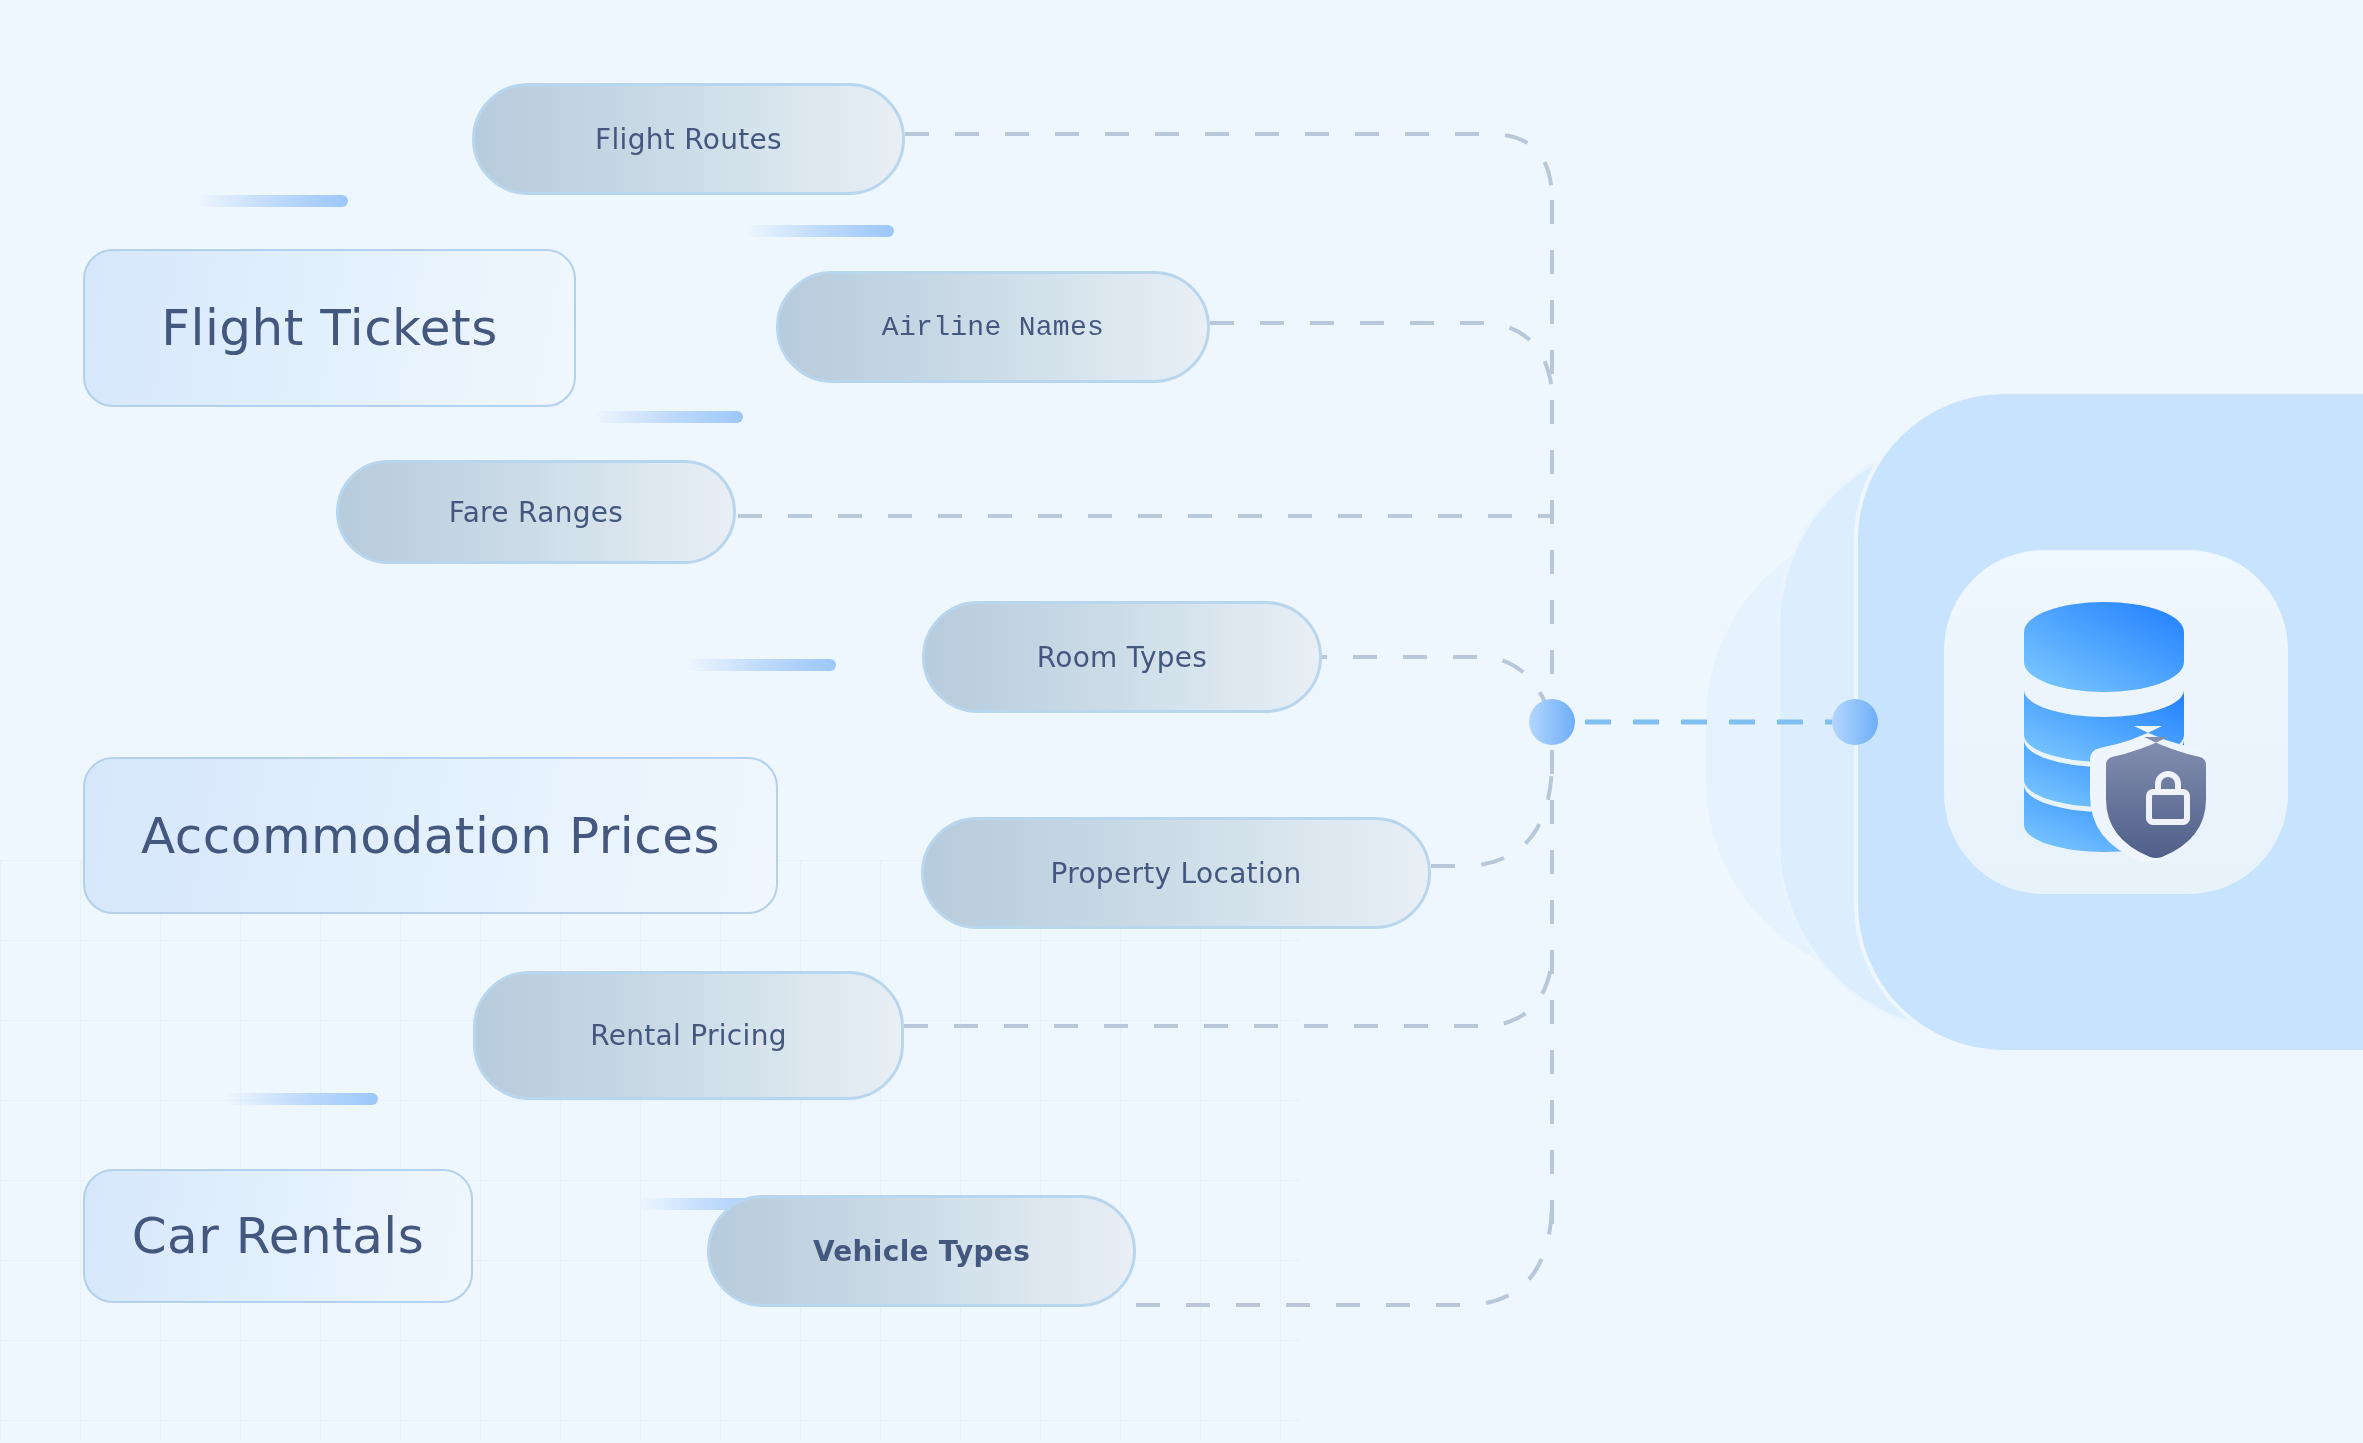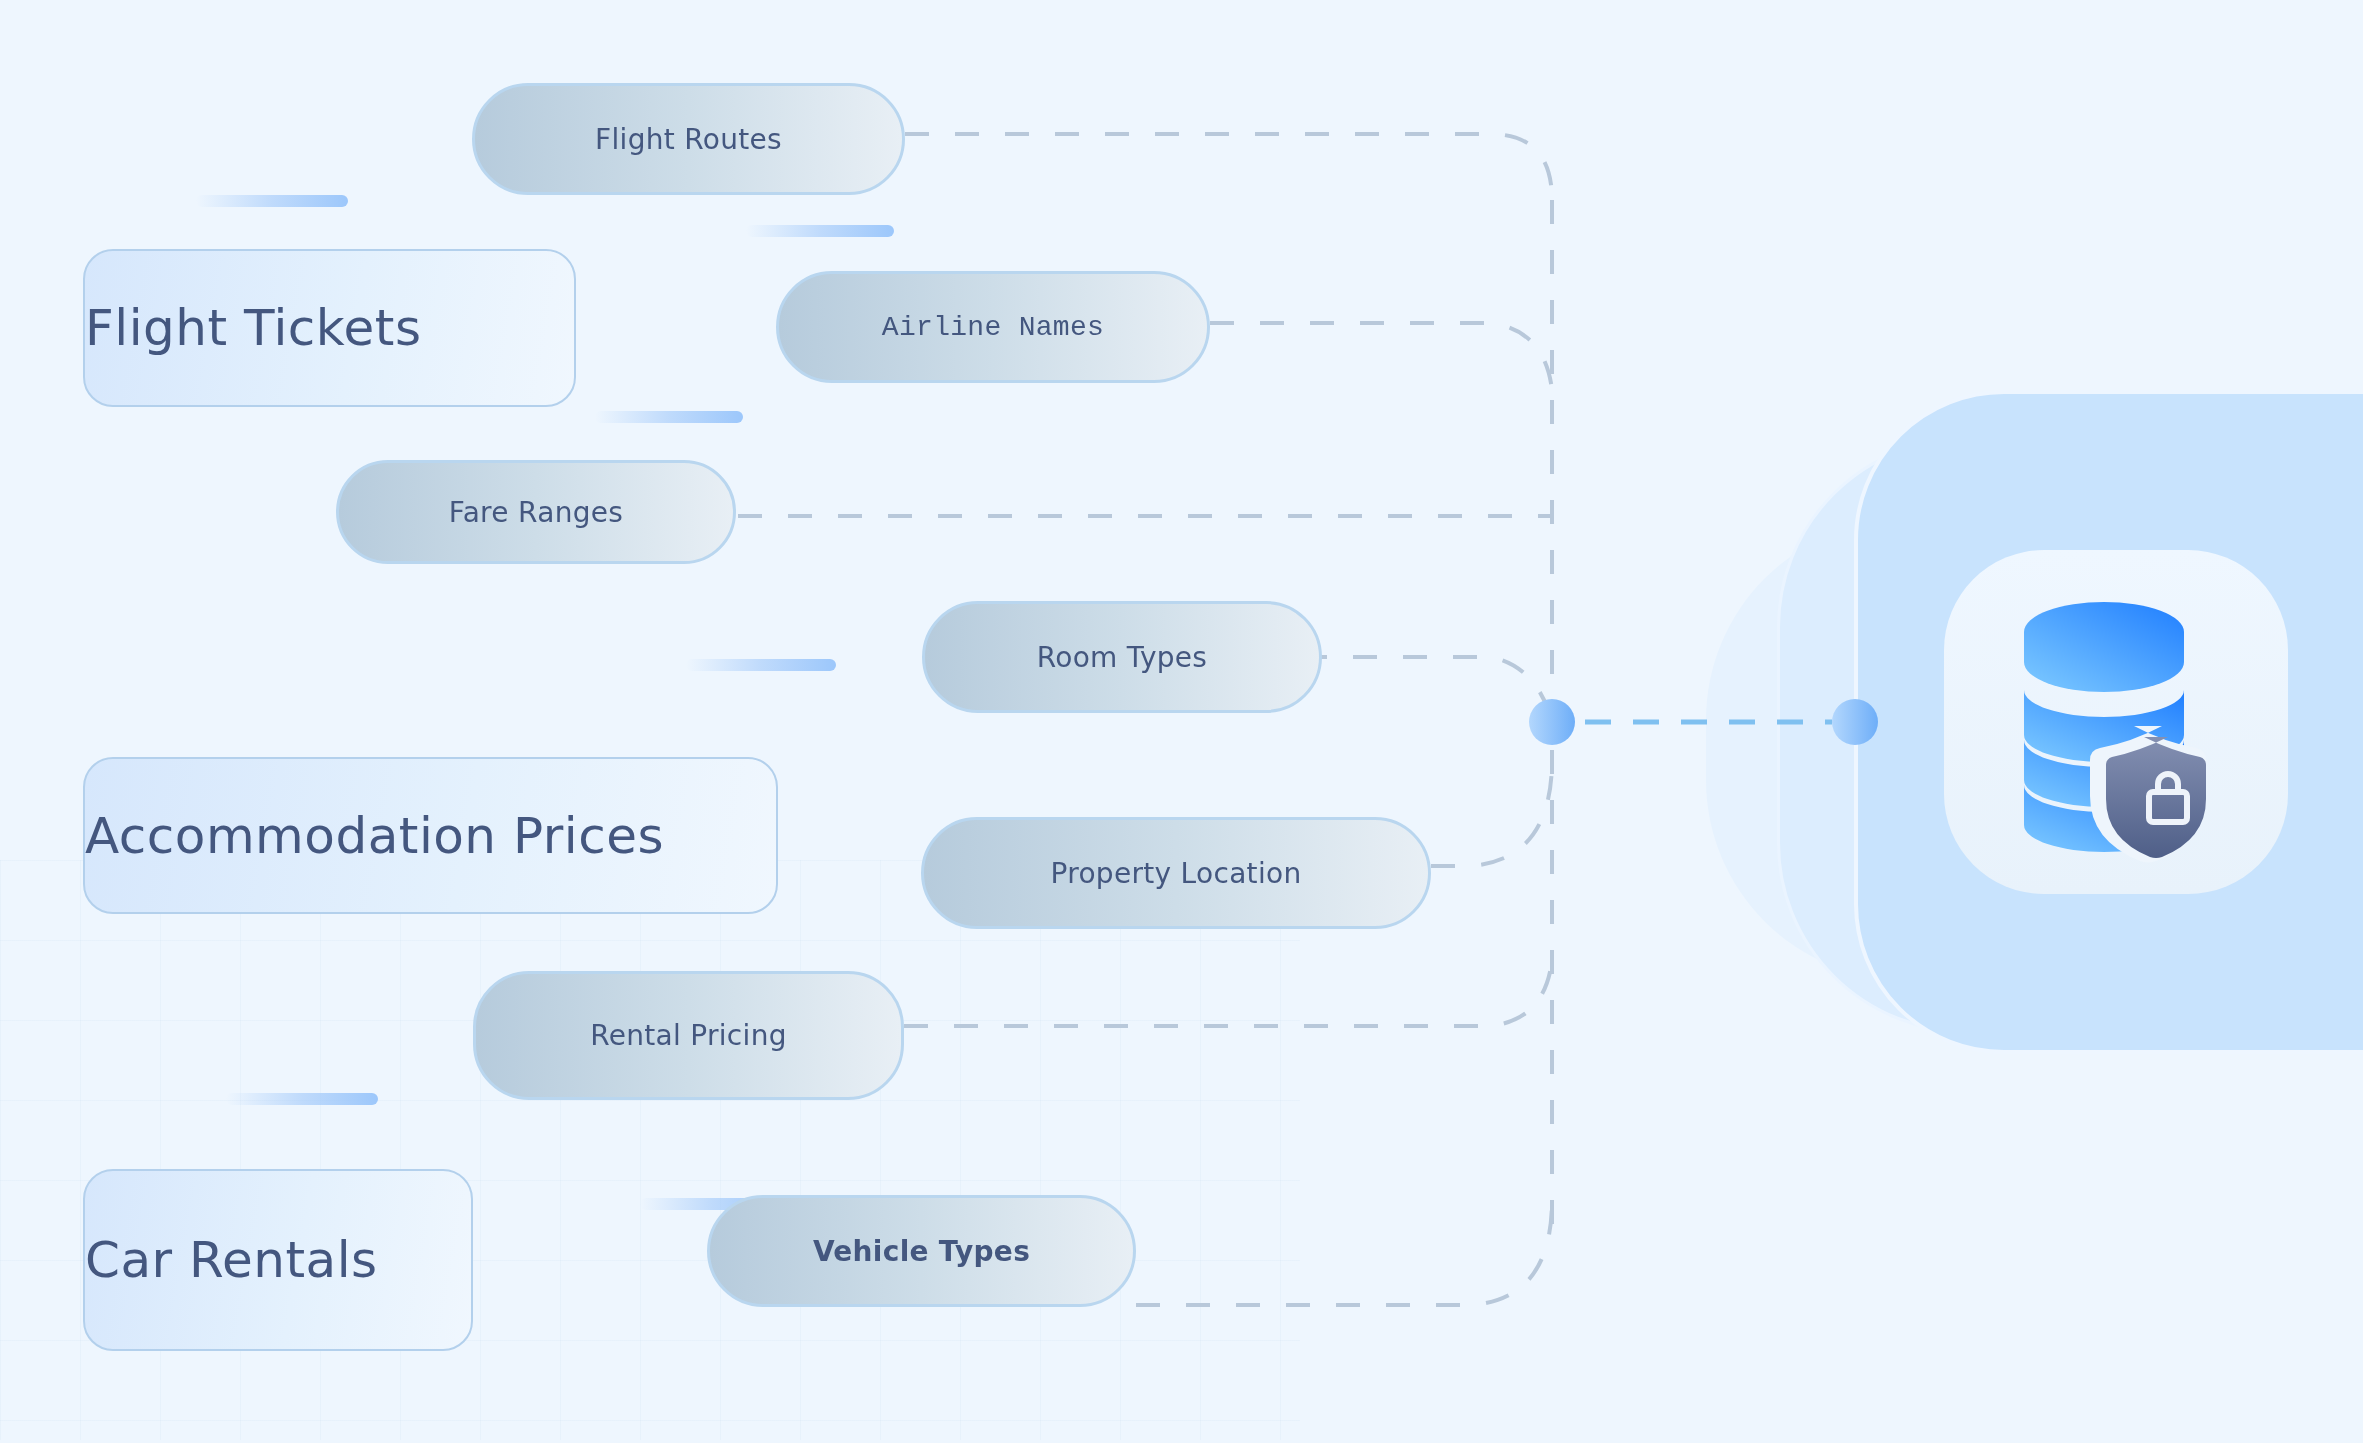--- a/index.html
+++ b/index.html
@@ -13,21 +13,21 @@
     background-image:
       linear-gradient(to right, rgba(200,220,240,0.18) 1px, transparent 1px),
       linear-gradient(to bottom, rgba(200,220,240,0.18) 1px, transparent 1px);
     background-size:80px 80px;
   }
   svg.lines { position:absolute; left:0; top:0; }
   .category {
     position:absolute; box-sizing:border-box;
     border:2px solid #b3d0ec; border-radius:30px;
     background:linear-gradient(100deg,#d6e7fc 0%,#e4f1fd 55%,#f0f7fe 100%);
-    display:flex; align-items:center; justify-content:flex-start;
+    display:flex; align-items:center; justify-content:center;
     color:#44577f; font-size:50px; letter-spacing:0.5px;
   }
   .pill {
     position:absolute; box-sizing:border-box;
     border:3px solid #b9d6ef; border-radius:56px;
     background:linear-gradient(90deg,#b6cbdc 0%,#cddde8 50%,#e8eff5 100%);
     display:flex; align-items:center; justify-content:center;
     color:#44577f; font-size:28px; letter-spacing:0.3px;
   }
   .bar {
@@ -97,21 +97,21 @@
 <div class="bar" style="left:399px;top:892px;width:157px;"></div>
 <div class="bar" style="left:226px;top:1093px;width:152px;"></div>
 <div class="bar" style="left:640px;top:1198px;width:144px;"></div>
 
 <div class="category" style="left:83px;top:249px;width:493px;height:158px;">
   <span>Flight Tickets</span>
 </div>
 <div class="category" style="left:83px;top:710px;width:695px;height:157px;margin-top:47px;">
   <span>Accommodation Prices</span>
 </div>
-<div class="category" style="left:83px;top:1169px;width:390px;height:182px;">
+<div class="category" style="left:83px;top:1169px;width:390px;height:134px;">
   <span>Car Rentals</span>
 </div>
 
 <div class="pill" style="left:472px;top:83px;width:433px;height:112px;">
   <span>Flight Routes</span>
 </div>
 <div class="pill" style="left:776px;top:271px;width:434px;height:112px;font-family:Liberation Mono, monospace;">
   <span>Airline Names</span>
 </div>
 <div class="pill" style="left:336px;top:460px;width:400px;height:104px;">

